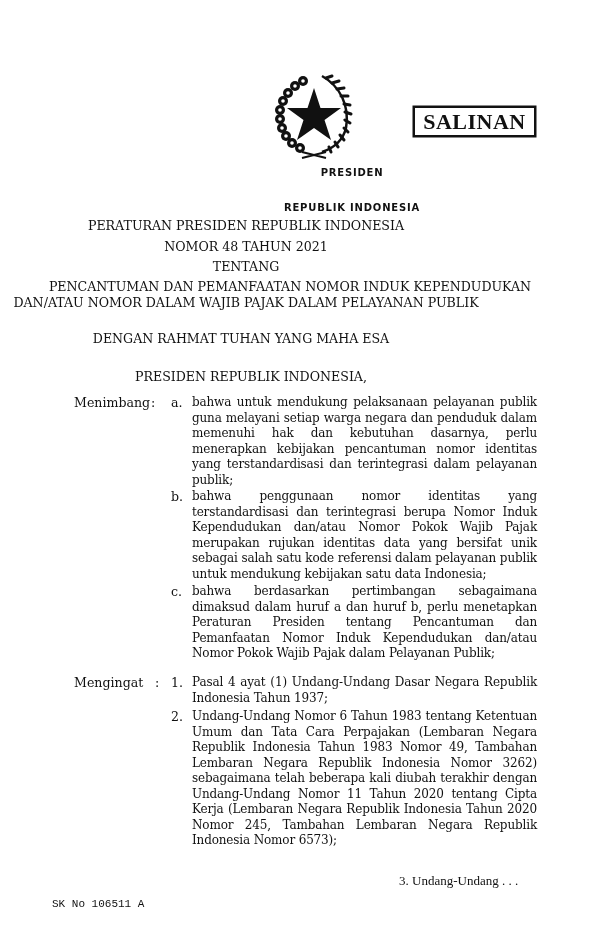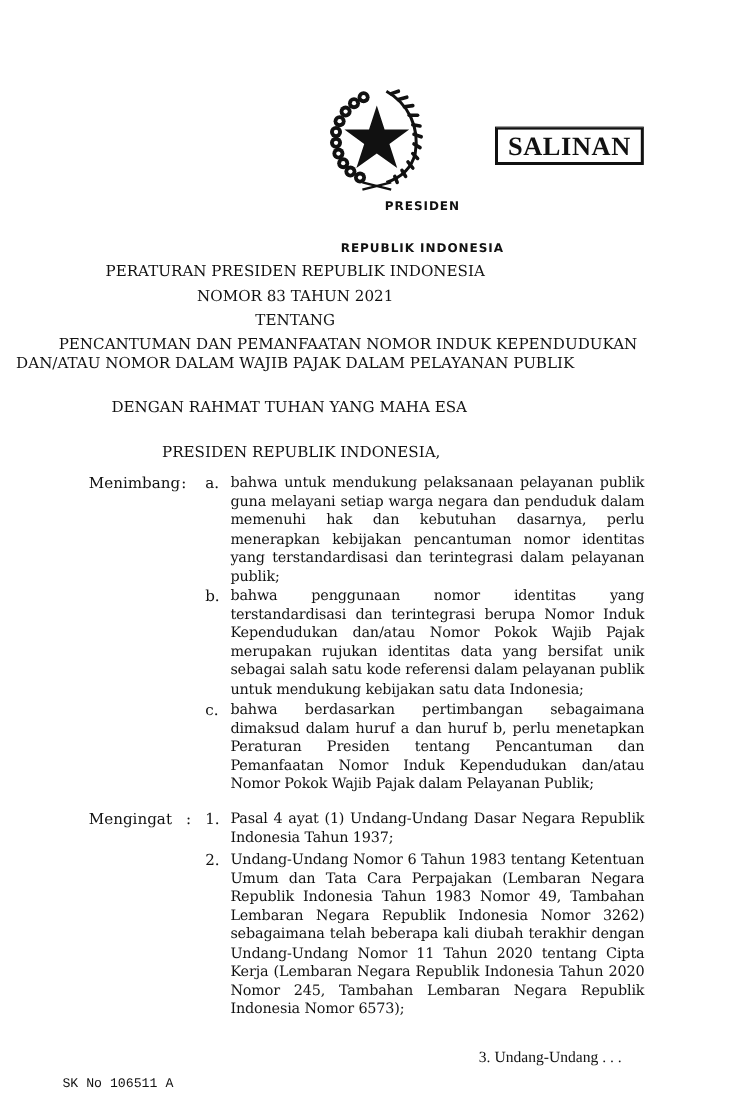--- a/index.html
+++ b/index.html
@@ -67,21 +67,21 @@
     <polygon points="44,16 50.5,36 71,36 54.5,48 61,68 44,56 27,68 33.5,48 17,36 37.5,36" fill="#111"></polygon>
   </svg>
 </div>
 
 <div class="abs salinan">SALINAN</div>
 
 <div class="abs pres-label" style="top:167px;">PRESIDEN</div>
 <div class="abs pres-label" style="top:180px;margin-top:22px;">REPUBLIK INDONESIA</div>
 
 <div class="abs center-line bookman" style="top:218px;">PERATURAN PRESIDEN REPUBLIK INDONESIA</div>
-<div class="abs center-line bookman" style="top:239px;">NOMOR 83 TAHUN 2021</div>
+<div class="abs center-line bookman" style="top:239px;">NOMOR 48 TAHUN 2021</div>
 <div class="abs center-line bookman" style="top:259px;">TENTANG</div>
 <div class="abs center-line bookman" style="top:279px;margin-left:44px;">PENCANTUMAN DAN PEMANFAATAN NOMOR INDUK KEPENDUDUKAN</div>
 <div class="abs center-line bookman" style="top:295px;">DAN/ATAU NOMOR DALAM WAJIB PAJAK DALAM PELAYANAN PUBLIK</div>
 <div class="abs center-line bookman" style="top:331px; left:-5px;">DENGAN RAHMAT TUHAN YANG MAHA ESA</div>
 <div class="abs center-line bookman" style="top:369px; left:5px;">PRESIDEN REPUBLIK INDONESIA,</div>
 
 <div class="abs label" style="left:74px; top:395px;">Menimbang</div>
 <div class="abs label" style="left:151px; top:395px;">:</div>
 
 <div class="marker" style="left:171px; top:395px;">a.</div>

